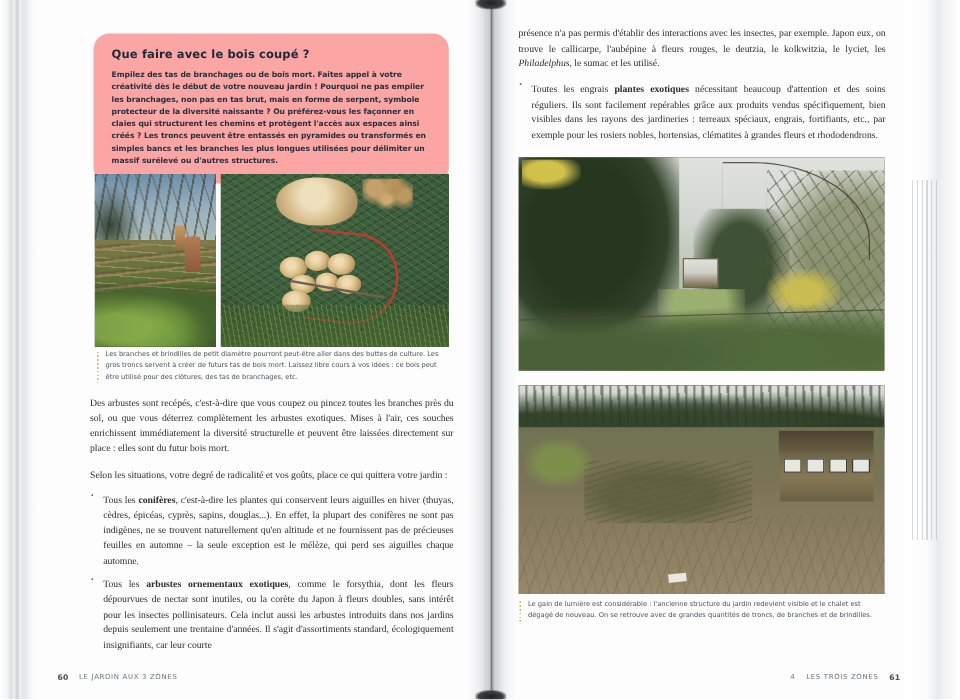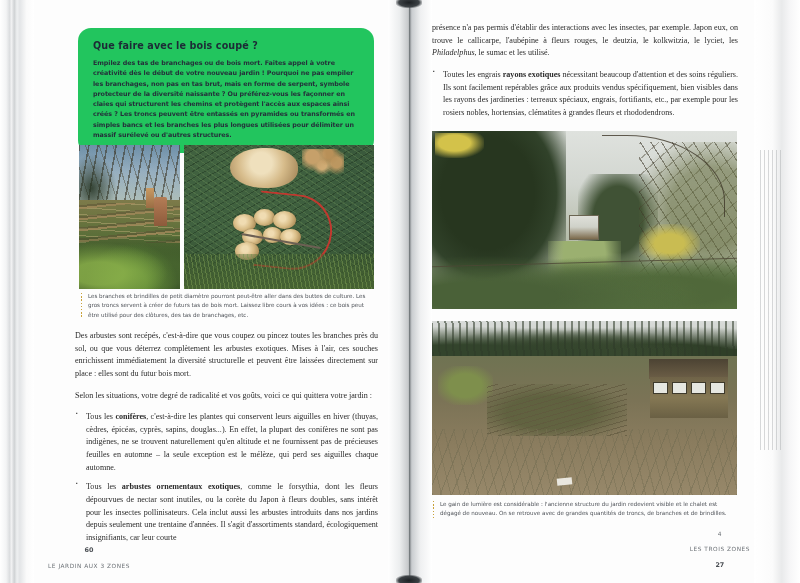--- a/index.html
+++ b/index.html
@@ -76,21 +76,21 @@
   .spine-cap.top { top: -3px; }
   .spine-cap.bottom { bottom: -3px; }
 
   
   .callout {
     position: absolute;
     left: 78px;
     top: 28px;
     width: 296px;
     box-sizing: border-box;
-    background: #22c55e;
+    background: #fca5a5;
     border-radius: 13px;
     padding: 12px 15px 13px 15px;
   }
   .callout-title {
     font-family: "DejaVu Sans", sans-serif;
     font-weight: bold;
     font-size: 9.6px;
     color: #1d2a36;
     letter-spacing: .1px;
     margin: 0 0 7px 0;
@@ -379,21 +379,20 @@
   .footer {
     position: absolute;
     bottom: 14px;
     font-family: "DejaVu Sans", sans-serif;
     font-size: 5.8px;
     color: #6e7378;
     letter-spacing: .55px;
     display: flex;
     align-items: center;
     gap: 9px;
-    flex-direction: column;
   }
   .footer .folio {
     font-weight: bold;
     font-size: 6.4px;
     color: #4c5055;
     letter-spacing: 0;
   }
   .footer-left { left: 48px; }
   .footer-right { right: 50px; }
 </style>
@@ -443,21 +442,21 @@
     </div>
   </div>
 
   <div class="caption" style="left:88px; top:292px; width:288px;">
     <span class="cap-rule"></span>
     <span>Les branches et brindilles de petit diamètre pourront peut-être aller dans des buttes de culture. Les gros troncs servent à créer de futurs tas de bois mort. Laissez libre cours à vos idées : ce bois peut être utilisé pour des clôtures, des tas de branchages, etc.</span>
   </div>
 
   <div class="body-text" style="left:75px; top:330px; width:303px;">
     <p>Des arbustes sont recépés, c'est-à-dire que vous coupez ou pincez toutes les branches près du sol, ou que vous déterrez complètement les arbustes exotiques. Mises à l'air, ces souches enrichissent immédiatement la diversité structurelle et peuvent être laissées directement sur place : elles sont du futur bois mort.</p>
-    <p>Selon les situations, votre degré de radicalité et vos goûts, voici ce qui quittera votre jardin :</p>
+    <p>Selon les situations, votre degré de radicalité et vos goûts, place ce qui quittera votre jardin :</p>
 
     <ul class="bullets">
       <li>
         <span>Tous les </span><b>conifères</b><span>, c'est-à-dire les plantes qui conservent leurs aiguilles en hiver (thuyas, cèdres, épicéas, cyprès, sapins, douglas...). En effet, la plupart des conifères ne sont pas indigènes, ne se trouvent naturellement qu'en altitude et ne fournissent pas de précieuses feuilles en automne – la seule exception est le mélèze, qui perd ses aiguilles chaque automne.</span>
       </li>
       <li>
         <span>Tous les </span><b>arbustes ornementaux exotiques</b><span>, comme le forsythia, dont les fleurs dépourvues de nectar sont inutiles, ou la corète du Japon à fleurs doubles, sans intérêt pour les insectes pollinisateurs. Cela inclut aussi les arbustes introduits dans nos jardins depuis seulement une trentaine d'années. Il s'agit d'assortiments standard, écologiquement insignifiants, car leur courte</span>
       </li>
     </ul>
   </div>
@@ -465,21 +464,21 @@
   <div class="footer footer-left">
     <span class="folio">60</span>
     <span>LE JARDIN AUX 3 ZONES</span>
   </div>
 
   <div class="body-text" style="left:432px; top:22px; width:306px;">
     <p><span>présence n'a pas permis d'établir des interactions avec les insectes, par exemple. Japon eux, on trouve le callicarpe, l'aubépine à fleurs rouges, le deutzia, le kolkwitzia, le lyciet, les </span><i>Philadelphus</i><span>, le sumac et les utilisé.</span></p>
 
     <ul class="bullets">
       <li>
-        <span>Toutes les engrais </span><b>rayons exotiques</b><span> nécessitant beaucoup d'attention et des soins réguliers. Ils sont facilement repérables grâce aux produits vendus spécifiquement, bien visibles dans les rayons des jardineries : terreaux spéciaux, engrais, fortifiants, etc., par exemple pour les rosiers nobles, hortensias, clématites à grandes fleurs et rhododendrons.</span>
+        <span>Toutes les engrais </span><b>plantes exotiques</b><span> nécessitant beaucoup d'attention et des soins réguliers. Ils sont facilement repérables grâce aux produits vendus spécifiquement, bien visibles dans les rayons des jardineries : terreaux spéciaux, engrais, fortifiants, etc., par exemple pour les rosiers nobles, hortensias, clématites à grandes fleurs et rhododendrons.</span>
       </li>
     </ul>
   </div>
 
   <div class="photo ph3" style="left:432px; top:131px; width:305px; height:178px;">
     <div class="photo-inner">
       <div class="bg"></div>
       <div class="midconifer"></div>
       <div class="darkconifer"></div>
       <div class="rightbrush"></div>
@@ -516,21 +515,21 @@
   </div>
 
   <div class="caption" style="left:440px; top:500px; width:296px;">
     <span class="cap-rule"></span>
     <span>Le gain de lumière est considérable : l'ancienne structure du jardin redevient visible et le chalet est dégagé de nouveau. On se retrouve avec de grandes quantités de troncs, de branches et de brindilles.</span>
   </div>
 
   <div class="footer footer-right">
     <span>4</span>
     <span>LES TROIS ZONES</span>
-    <span class="folio">27</span>
+    <span class="folio">61</span>
   </div>
 
   <div class="edge-left"></div>
   <div class="edge-right"></div>
   <div class="edge-right-lines"></div>
   <div class="spine"></div>
   <div class="spine-line"></div>
   <div class="spine-cap top"></div>
   <div class="spine-cap bottom"></div>
 

